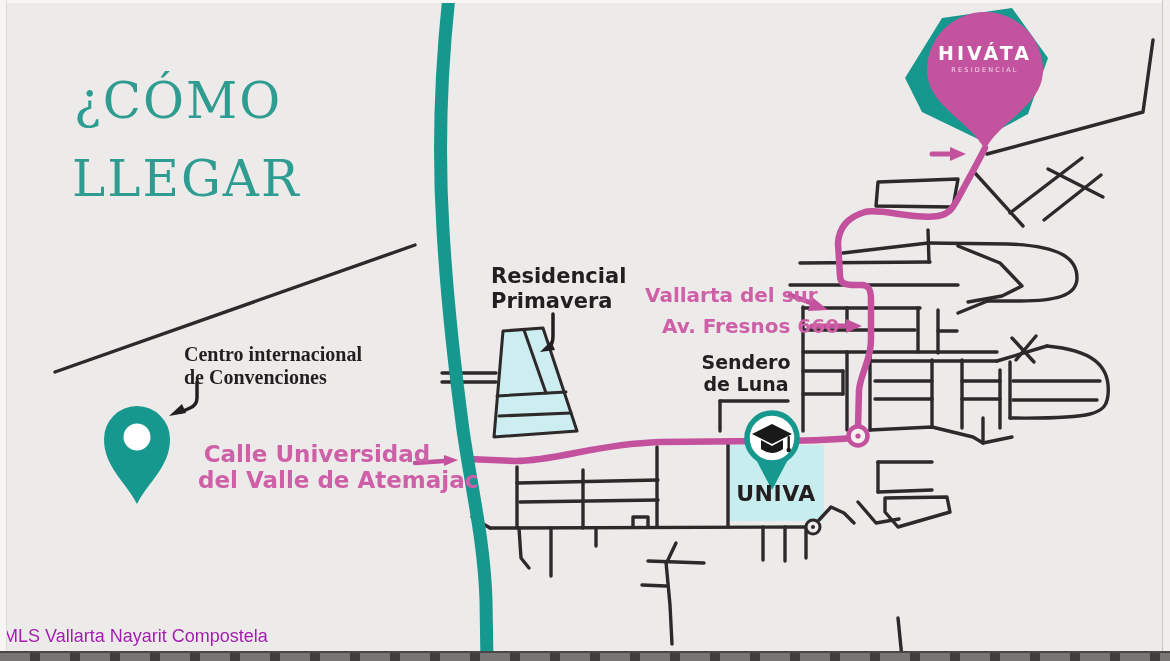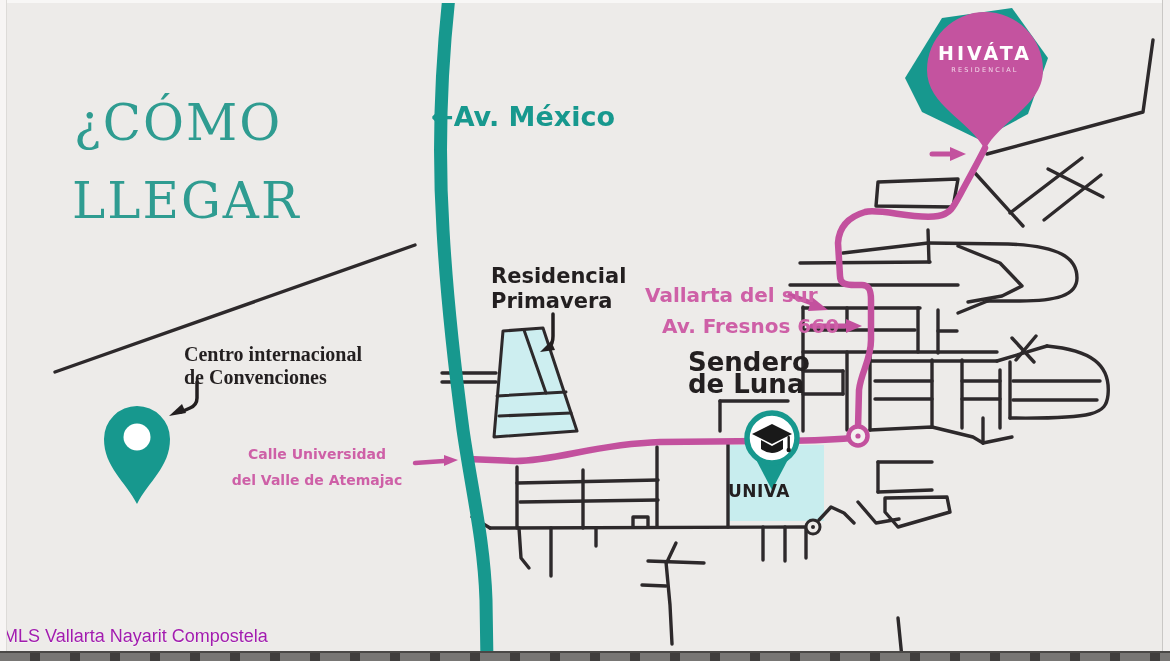--- a/index.html
+++ b/index.html
@@ -5,21 +5,21 @@
   html,body{margin:0;padding:0;background:#d9d7d5;}
   #stage{
     position:relative;width:1170px;height:661px;overflow:hidden;
     background:#edebe9;
     font-family:"DejaVu Sans","Liberation Sans",sans-serif;
   }
   #map-svg{position:absolute;left:0;top:0;}
   .abs{position:absolute;white-space:nowrap;}
   .title-line{
     font-family:"DejaVu Serif","Liberation Serif",serif;
-    font-size:50px;color:#2f9c91;letter-spacing:2px;font-weight:400;margin-top:22px;
+    font-size:50px;color:#2f9c91;letter-spacing:2px;font-weight:400;
   }
   .teal-road-label{font-size:27px;font-weight:700;color:#17988e;}
   .pink-label{color:#ce60a7;font-weight:700;}
   .black-label{color:#231f20;font-weight:800;}
   .hivata-name{color:#ffffff;font-weight:700;letter-spacing:3px;font-size:19px;text-align:center;}
   .hivata-sub{color:#f3d9ea;font-weight:400;letter-spacing:2.2px;font-size:6.5px;text-align:center;}
   #watermark{
     font-family:"Liberation Sans",sans-serif;font-size:18px;color:#a21caf;
     text-shadow:0 1px 0 rgba(255,255,255,.55);
   }
@@ -187,50 +187,47 @@
     <g>
       <polygon points="905,78 942,18 1012,8 1048,58 1028,114 980,140 922,112" fill="#17988e"></polygon>
       <path d="M 985,150 C 970,120 927,106 927,70 A 58,58 0 1 1 1043,70
                C 1043,106 1000,120 985,150 Z" fill="#c4539f"></path>
     </g>
   </svg>
 
   <div class="abs title-line" style="left:74px;top:72px;">¿CÓMO</div>
   <div class="abs title-line" style="left:72px;top:150px;">LLEGAR</div>
 
-  <div class="abs teal-road-label" style="left:431px;top:101px;">
-    <span>←</span><span>Av. México</span>
-  </div>
 
 
   <div class="abs black-label" style="left:491px;top:264px;font-size:21px;line-height:25px;">
     <div>Residencial</div>
     <div>Primavera</div>
   </div>
 
   <div class="abs pink-label" style="left:645px;top:283px;font-size:20px;font-weight:600;">Vallarta del sur</div>
 
   <div class="abs pink-label" style="left:662px;top:314px;font-size:20px;font-weight:600;">Av. Fresnos 660</div>
 
   <div class="abs black-label" style="left:184px;top:343px;font-size:20px;line-height:23px;font-family:Liberation Serif, serif;">
     <div>Centro internacional</div>
     <div>de Convenciones</div>
   </div>
 
-  <div class="abs black-label" style="left:688px;top:351px;width:116px;text-align:center;font-size:26px;line-height:22px;">
+  <div class="abs black-label" style="left:688px;top:351px;width:116px;text-align:center;font-size:19px;line-height:22px;">
     <div>Sendero</div>
     <div>de Luna</div>
   </div>
 
-  <div class="abs pink-label" style="left:198px;top:441px;width:238px;text-align:center;font-size:14px;line-height:26px;">
+  <div class="abs pink-label" style="left:198px;top:441px;width:238px;text-align:center;font-size:23px;line-height:26px;">
     <div>Calle Universidad</div>
     <div>del Valle de Atemajac</div>
   </div>
 
-  <div class="abs black-label" style="left:728px;top:481px;width:96px;font-size:17px;letter-spacing:.5px;">UNIVA</div>
+  <div class="abs black-label" style="left:728px;top:481px;width:96px;text-align:center;font-size:22px;letter-spacing:.5px;">UNIVA</div>
 
   <div class="abs hivata-name" style="left:925px;top:42px;width:120px;">HIVÁTA</div>
   <div class="abs hivata-sub" style="left:925px;top:66px;width:120px;">RESIDENCIAL</div>
 
   <div class="abs" id="watermark" style="left:3px;top:626px;">MLS Vallarta Nayarit Compostela</div>
 
   <div class="edge-top"></div>
   <div class="edge-left"></div>
   <div class="edge-right"></div>
   <div class="film-strip"></div>

